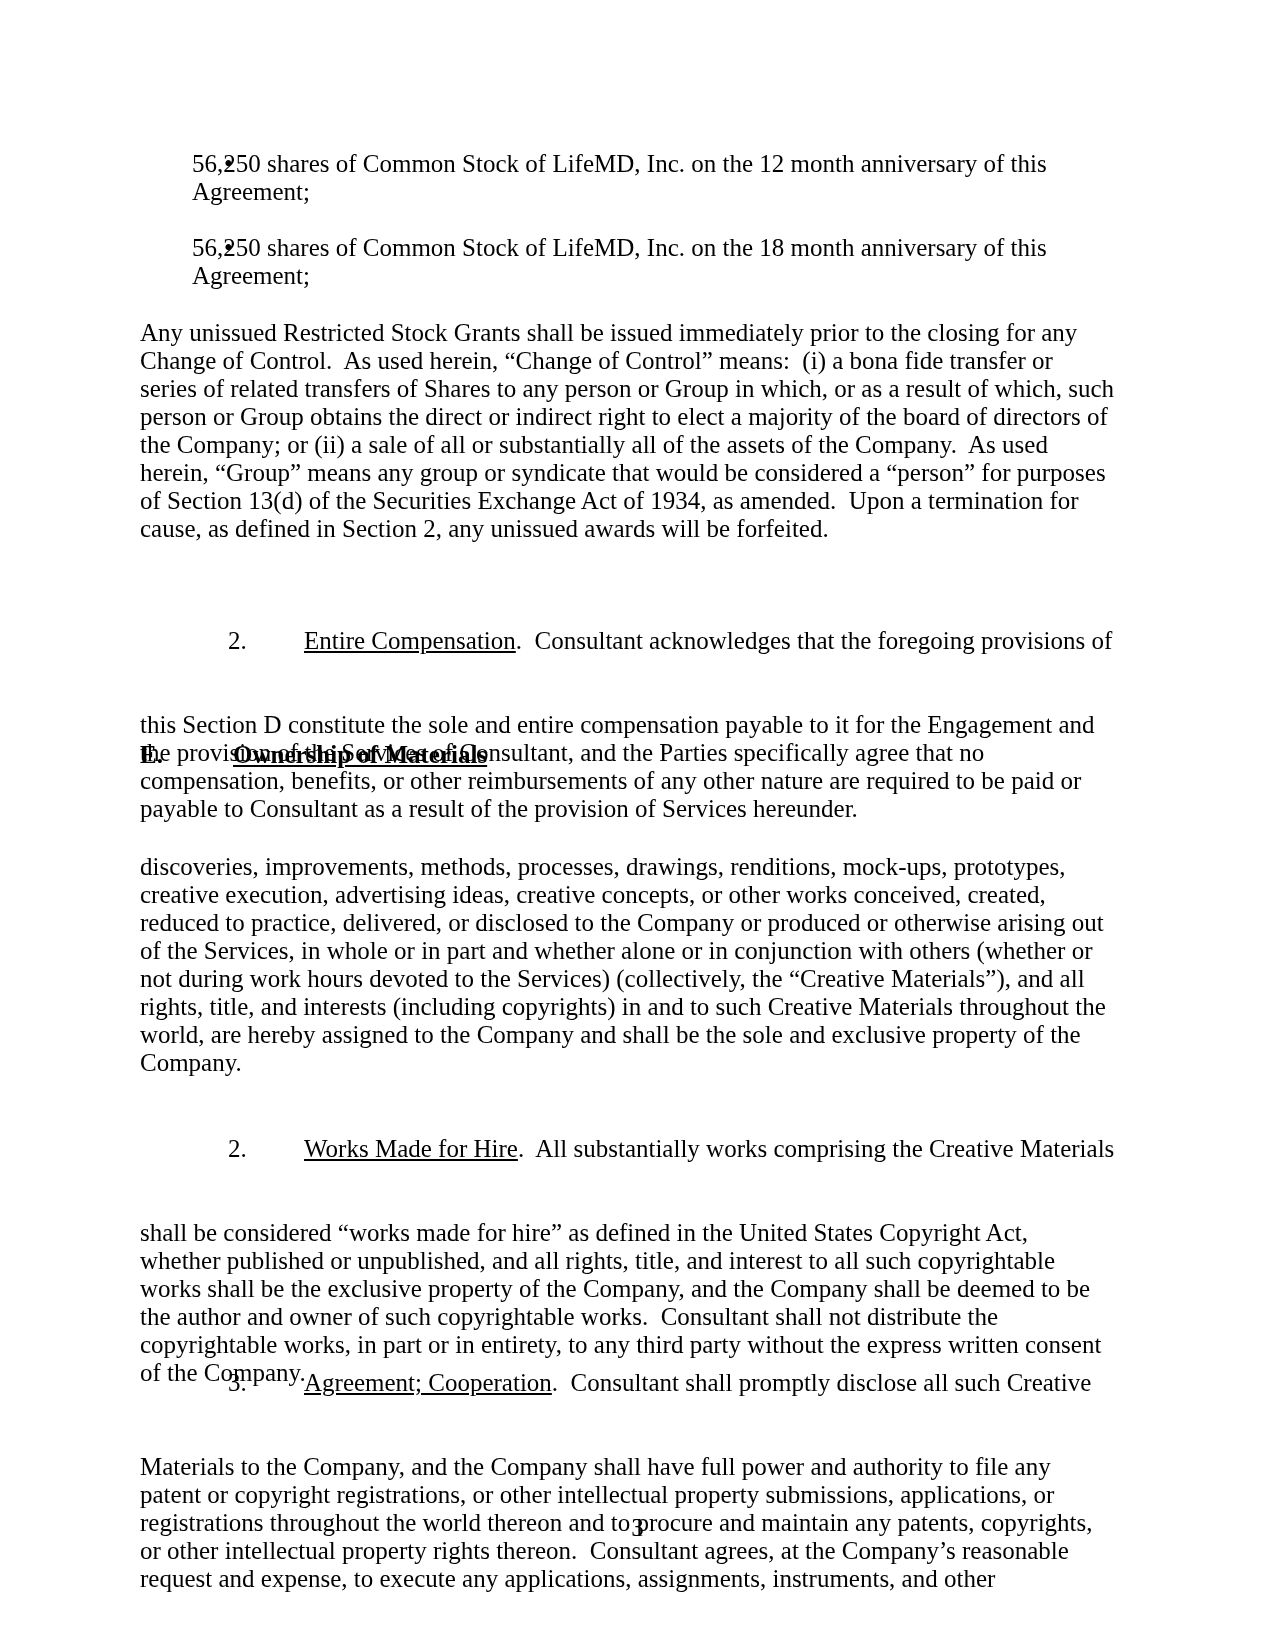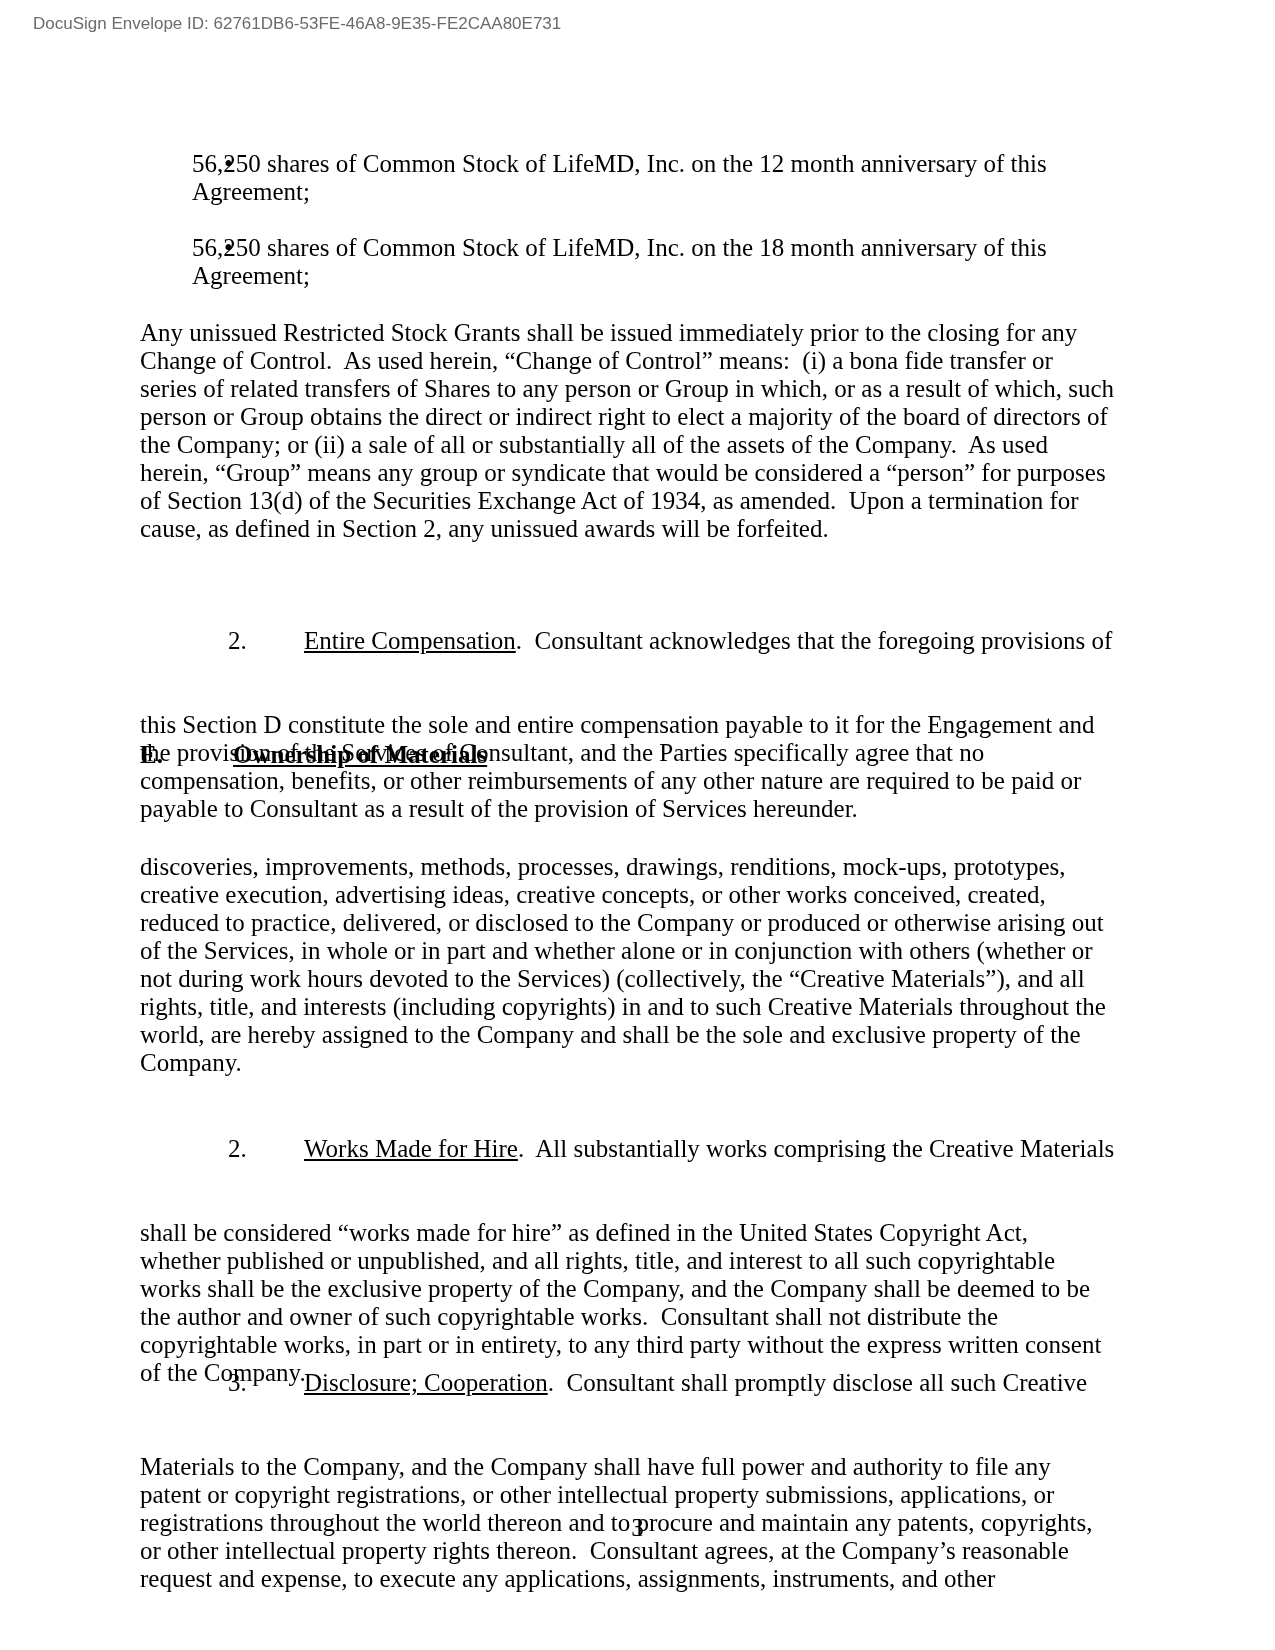--- a/index.html
+++ b/index.html
@@ -77,21 +77,20 @@
     left: 0;
     width: 1275px;
     text-align: center;
   }
 </style>
 </head>
 <body>
 
 <div class="page">
 
-  <div class="docusign-header">DocuSign Envelope ID: 62761DB6-53FE-46A8-9E35-FE2CAA80E731</div>
 
   <div class="content">
 
     <div class="bullet-item" style="top:150px">
       <span class="bullet">•</span>
       <div class="bullet-text">56,250 shares of Common Stock of LifeMD, Inc. on the 12 month anniversary of this
 Agreement;</div>
     </div>
 
     <div class="bullet-item" style="top:234px">
@@ -134,21 +133,21 @@
       <div class="line1"><span class="pnum">2.</span><span class="ptitle">Works Made for Hire</span><span>.  All substantially works comprising the Creative Materials</span></div>
       <div class="plines">shall be considered “works made for hire” as defined in the United States Copyright Act,
 whether published or unpublished, and all rights, title, and interest to all such copyrightable
 works shall be the exclusive property of the Company, and the Company shall be deemed to be
 the author and owner of such copyrightable works.  Consultant shall not distribute the
 copyrightable works, in part or in entirety, to any third party without the express written consent
 of the Company.</div>
     </div>
 
     <div class="para" style="top:1313px">
-      <div class="line1"><span class="pnum">3.</span><span class="ptitle">Disclosure; Cooperation</span><span>.  Consultant shall promptly disclose all such Creative</span></div>
+      <div class="line1"><span class="pnum">3.</span><span class="ptitle">Agreement; Cooperation</span><span>.  Consultant shall promptly disclose all such Creative</span></div>
       <div class="plines">Materials to the Company, and the Company shall have full power and authority to file any
 patent or copyright registrations, or other intellectual property submissions, applications, or
 registrations throughout the world thereon and to procure and maintain any patents, copyrights,
 or other intellectual property rights thereon.  Consultant agrees, at the Company’s reasonable
 request and expense, to execute any applications, assignments, instruments, and other</div>
     </div>
 
   </div>
 
   <div class="footer" style="top:1514px">3</div>

